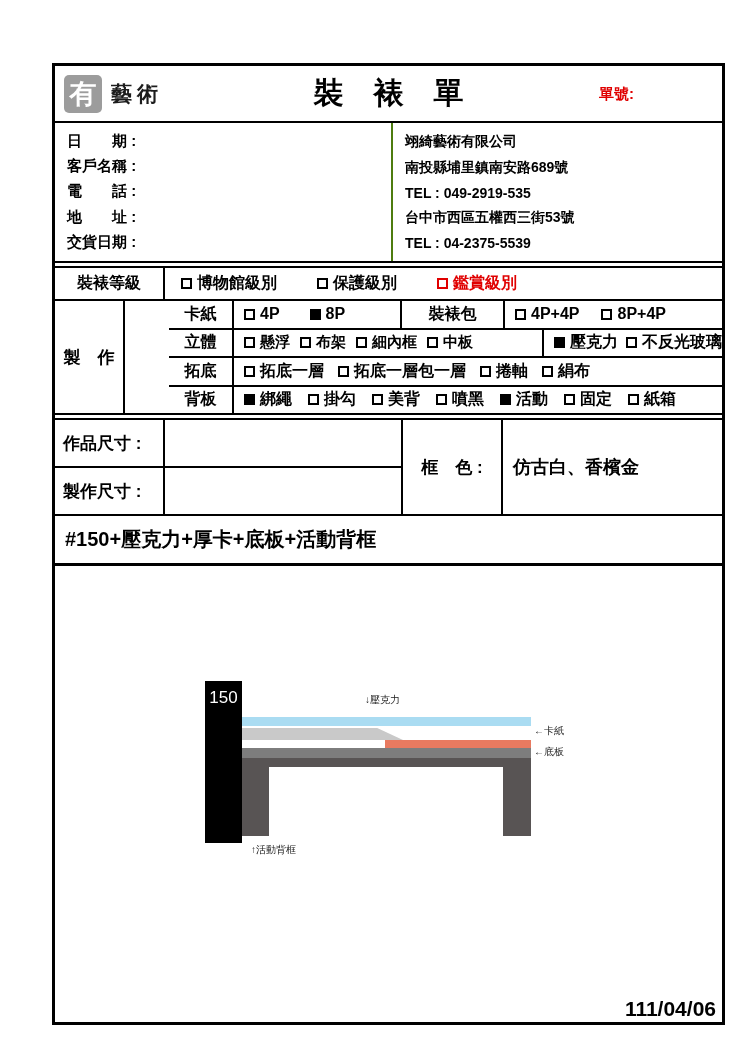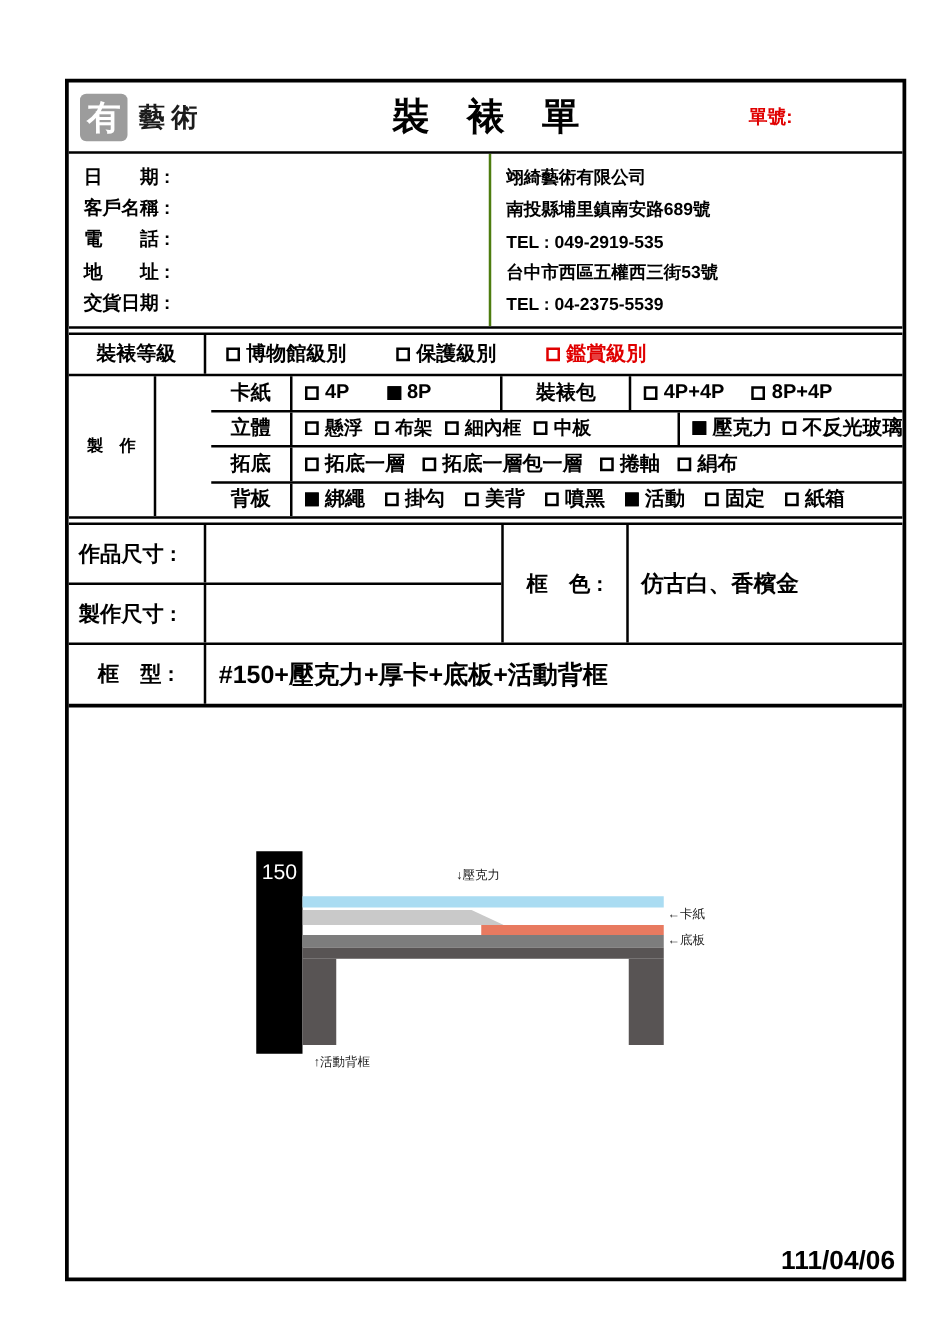--- a/index.html
+++ b/index.html
@@ -24,21 +24,21 @@
 
   .sep-double { flex:0 0 7px; border-top:2px solid #000; border-bottom:2px solid #000; background:#fff; }
 
   
   .grade-row { flex:0 0 33px; border-bottom:2px solid #000; display:flex; }
   .grade-label { width:110px; border-right:2px solid #000; display:flex; align-items:center; justify-content:center; font-size:16px; font-weight:bold; }
   .grade-opts { display:flex; align-items:center; gap:40px; padding-left:16px; }
 
   
   .production { flex:0 0 112px; display:flex; }
-  .prod-label { width:110px; border-right:2px solid #000; display:flex; align-items:center; justify-content:center; font-size:13px; font-weight:bold; }
+  .prod-label { width:110px; border-right:2px solid #000; display:flex; align-items:center; justify-content:center; font-size:17px; font-weight:bold; }
   .prod-rows { flex:1; display:flex; flex-direction:column;padding-left:44px; }
   .prod-row { flex:1; display:flex; }
   .prod-row:not(:last-child) { border-bottom:2px solid #000; }
   .prod-sub { width:65px; border-right:2px solid #000; display:flex; align-items:center; justify-content:center; font-size:16px; font-weight:bold; }
   .prod-cells { flex:1; display:flex; }
   .cell { display:flex; align-items:center; padding-left:10px; }
   .cell-a1 { width:168px; border-right:2px solid #000; gap:30px; }
   .cell-b1 { width:103px; border-right:2px solid #000; justify-content:center; padding-left:0; font-size:16px; font-weight:bold; }
   .cell-c1 { flex:1; gap:22px; }
   .cell-a2 { width:310px; border-right:2px solid #000; gap:10px; }
@@ -277,21 +277,20 @@
           <div class="size-value"></div>
         </div>
       </div>
       <div class="frame-color">
         <div class="fc-label">框　色 :</div>
         <div class="fc-value">仿古白、香檳金</div>
       </div>
     </div>
 
     <div class="frame-type">
-      <div class="ft-label">框　型 :</div>
       <div class="ft-value">#150+壓克力+厚卡+底板+活動背框</div>
     </div>
 
     <div class="diagram">
       <div class="d-abs d-profile" style="background: rgb(0, 0, 0);">150</div>
       <div class="d-abs d-acrylic" style="background: rgb(170, 220, 242);"></div>
       <div class="d-abs d-mat" style="background: rgb(201, 201, 201);"></div>
       <div class="d-abs d-artwork" style="background: rgb(232, 122, 96);"></div>
       <div class="d-abs d-backboard" style="background: rgb(125, 125, 125);"></div>
       <div class="d-abs d-framebar" style="background: rgb(88, 84, 84);"></div>

